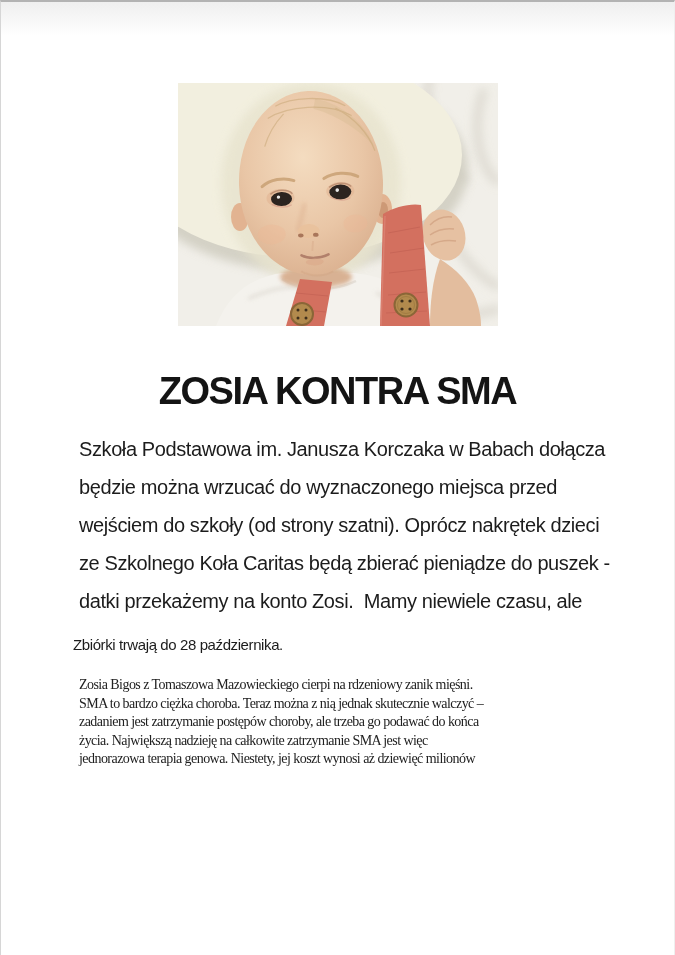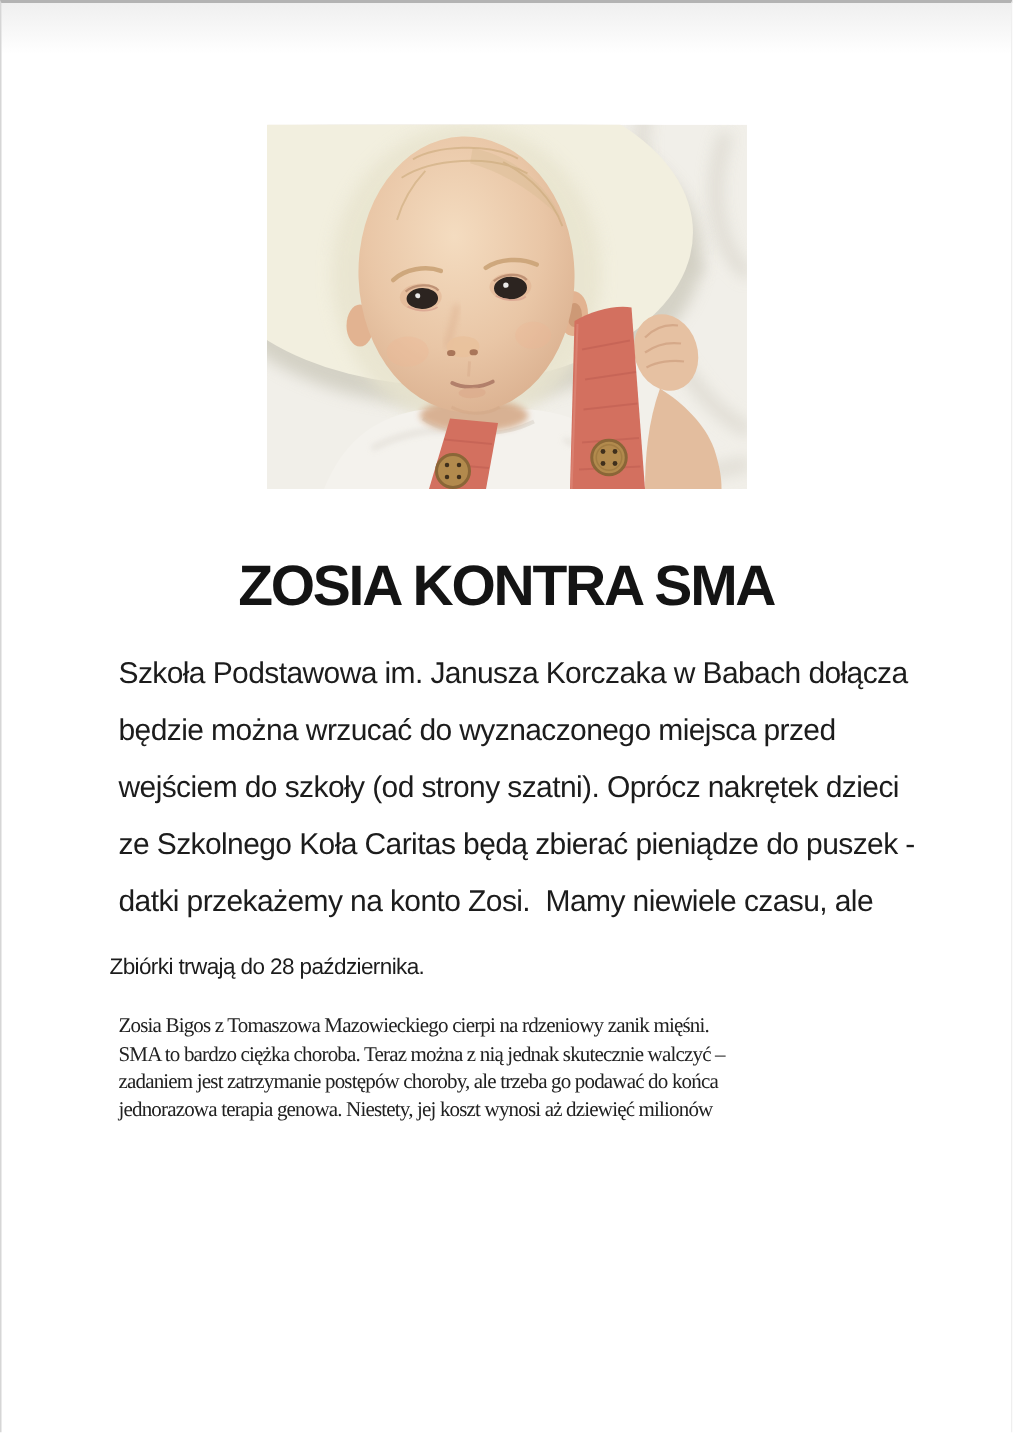--- a/index.html
+++ b/index.html
@@ -215,15 +215,16 @@
       <div class="line"><span>ze Szkolnego Koła Caritas będą zbierać pieniądze do puszek -</span></div>
       <div class="line"><span>datki przekażemy na konto Zosi.  Mamy niewiele czasu, ale</span></div>
     </div>
 
   <p class="deadline">Zbiórki trwają do 28 października.</p>
 
   <div class="para info">
       <div class="line"><span class="b">Zosia Bigos</span><span> z </span><span class="b">Tomaszowa Mazowieckiego</span><span> cierpi na rdzeniowy zanik mięśni.</span></div>
       <div class="line"><span>SMA to bardzo ciężka choroba. Teraz można z nią jednak skutecznie walczyć –</span></div>
       <div class="line"><span>zadaniem jest zatrzymanie postępów choroby, ale trzeba go podawać do końca</span></div>
+      <div class="line"><span>życia. Największą nadzieję na całkowite zatrzymanie SMA jest więc</span></div>
       <div class="line"><span>jednorazowa terapia genowa. Niestety, jej koszt wynosi aż dziewięć milionów</span></div>
     </div>
 </div>
 
 </body></html>

